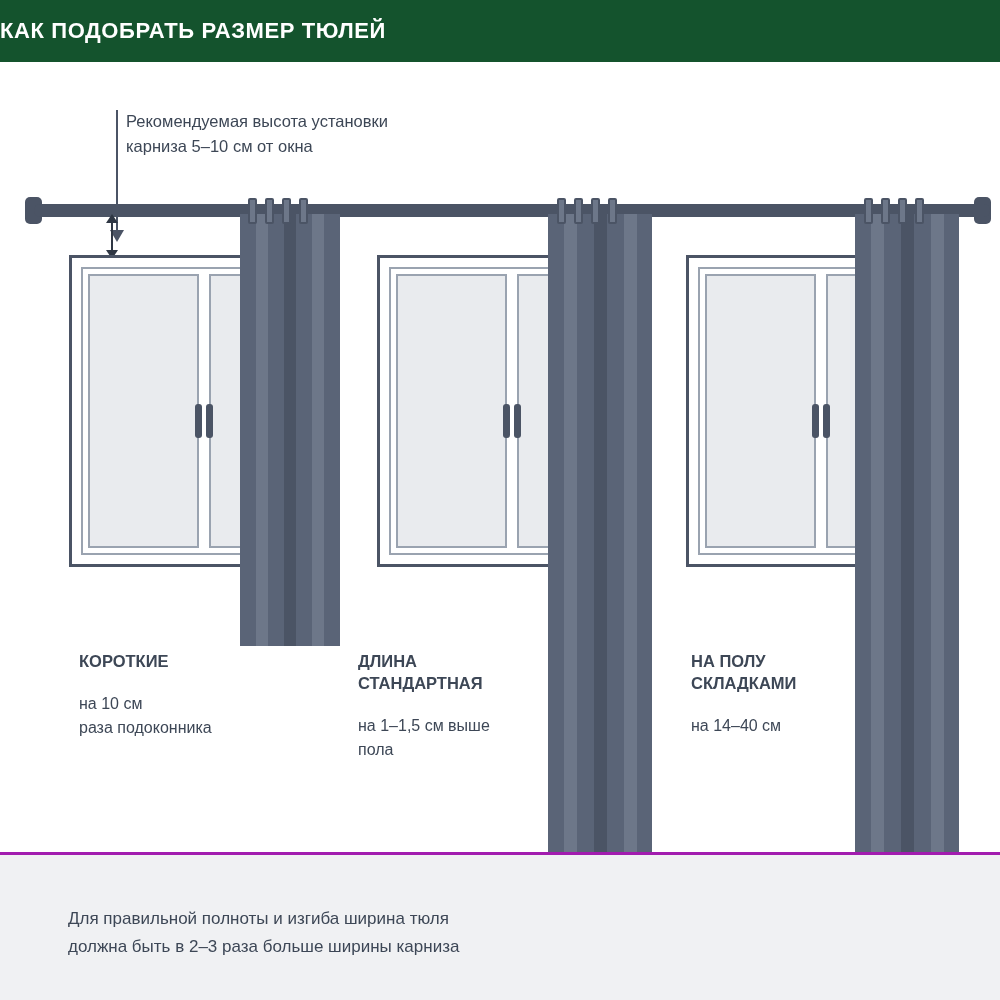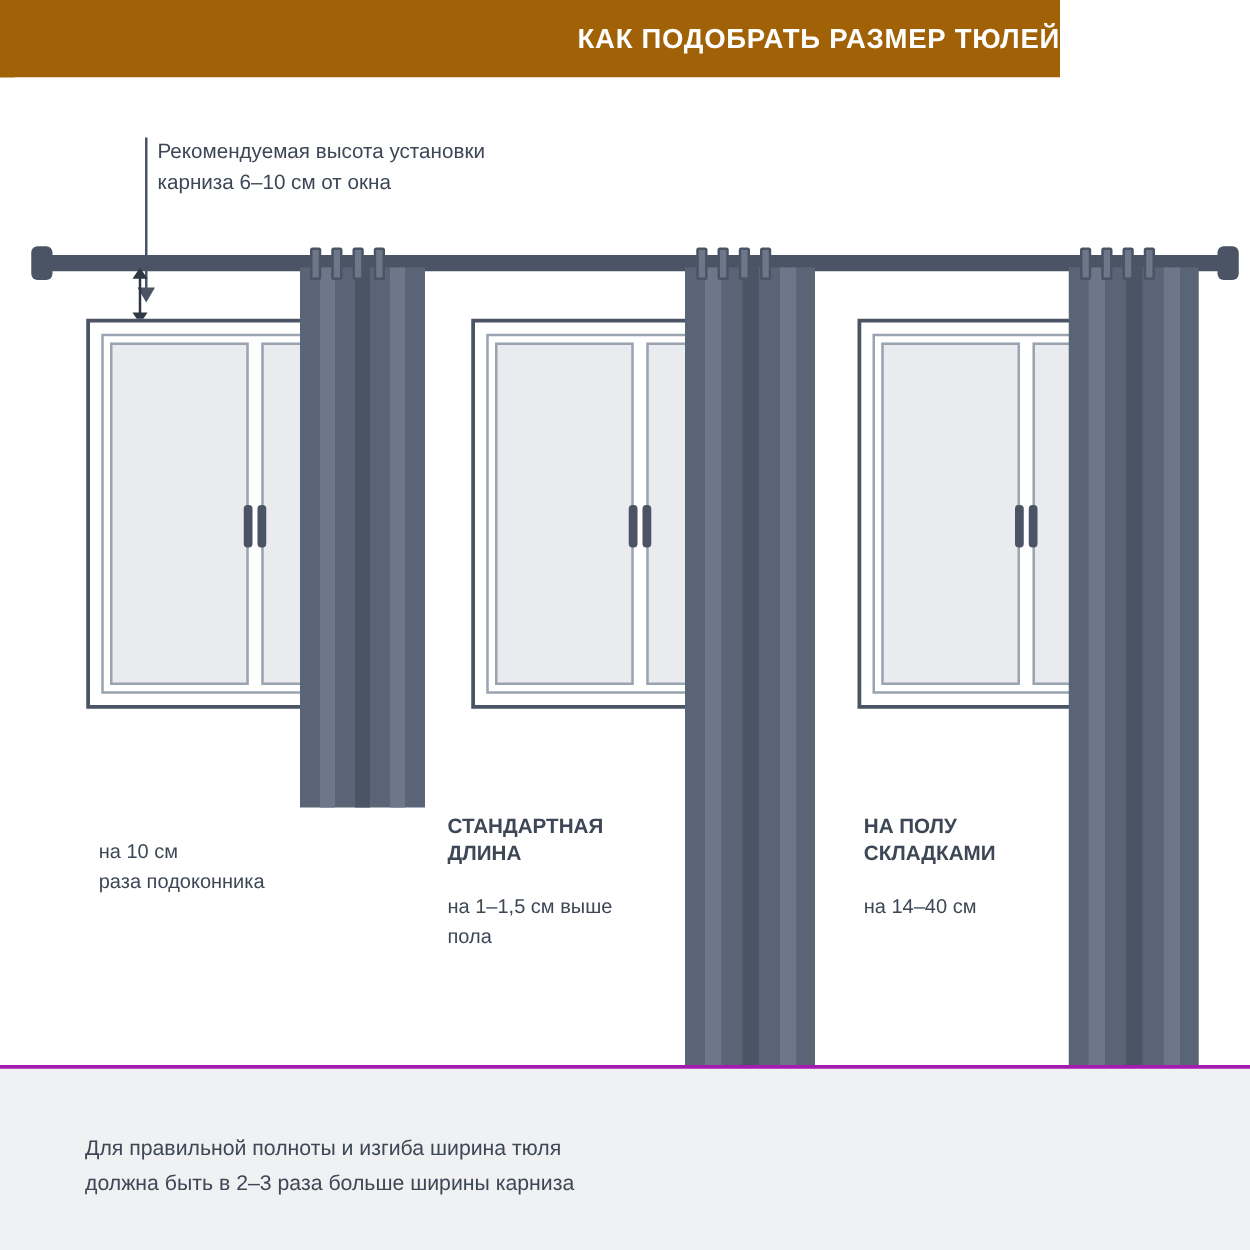--- a/index.html
+++ b/index.html
@@ -18,26 +18,26 @@
     position: relative;
     width: 1000px;
     height: 1000px;
     background: #ffffff;
   }
 
   
   .header {
     position: absolute;
     left: 0; top: 0;
-    width: 848px;
+    width: 1000px;
     height: 62px;
-    background: #a16207;
+    background: #14532d;
     display: flex;
     align-items: center;
-    justify-content: flex-end;
+    justify-content: flex-start;
   }
   .header-title {
     color: #ffffff;
     font-size: 22px;
     font-weight: bold;
     letter-spacing: 0.6px;
     text-transform: uppercase;
   }
 
   
@@ -283,21 +283,21 @@
   <div class="stage">
 
     <div class="rod-cap left"></div>
     <div class="rod-cap right"></div>
     <div class="rod"></div>
 
     <div class="callout-line"></div>
     <div class="callout-head"></div>
     <div class="callout-text">
       <div>Рекомендуемая высота установки</div>
-      <div>карниза 6–10 см от окна</div>
+      <div>карниза 5–10 см от окна</div>
     </div>
     <div class="gap-arrow-up"></div>
     <div class="gap-arrow"></div>
     <div class="gap-arrow-down"></div>
 
     <div class="window w1">
       <div class="window-inner">
         <div class="sash">
           <div class="handle right-of-left"></div>
         </div>
@@ -359,30 +359,31 @@
       <div class="fold f3"></div>
     </div>
     <div class="rings rings3">
       <div class="ring"></div>
       <div class="ring"></div>
       <div class="ring"></div>
       <div class="ring"></div>
     </div>
 
     <div class="label-block lb1">
+      <div class="label-title">КОРОТКИЕ</div>
       <div class="label-desc">
         <div>на 10 см</div>
         <div>раза подоконника</div>
       </div>
     </div>
 
     <div class="label-block lb2">
       <div class="label-title">
+        <div>ДЛИНА</div>
         <div>СТАНДАРТНАЯ</div>
-        <div>ДЛИНА</div>
       </div>
       <div class="label-desc">
         <div>на 1–1,5 см выше</div>
         <div>пола</div>
       </div>
     </div>
 
     <div class="label-block lb3">
       <div class="label-title">
         <div>НА ПОЛУ</div>

